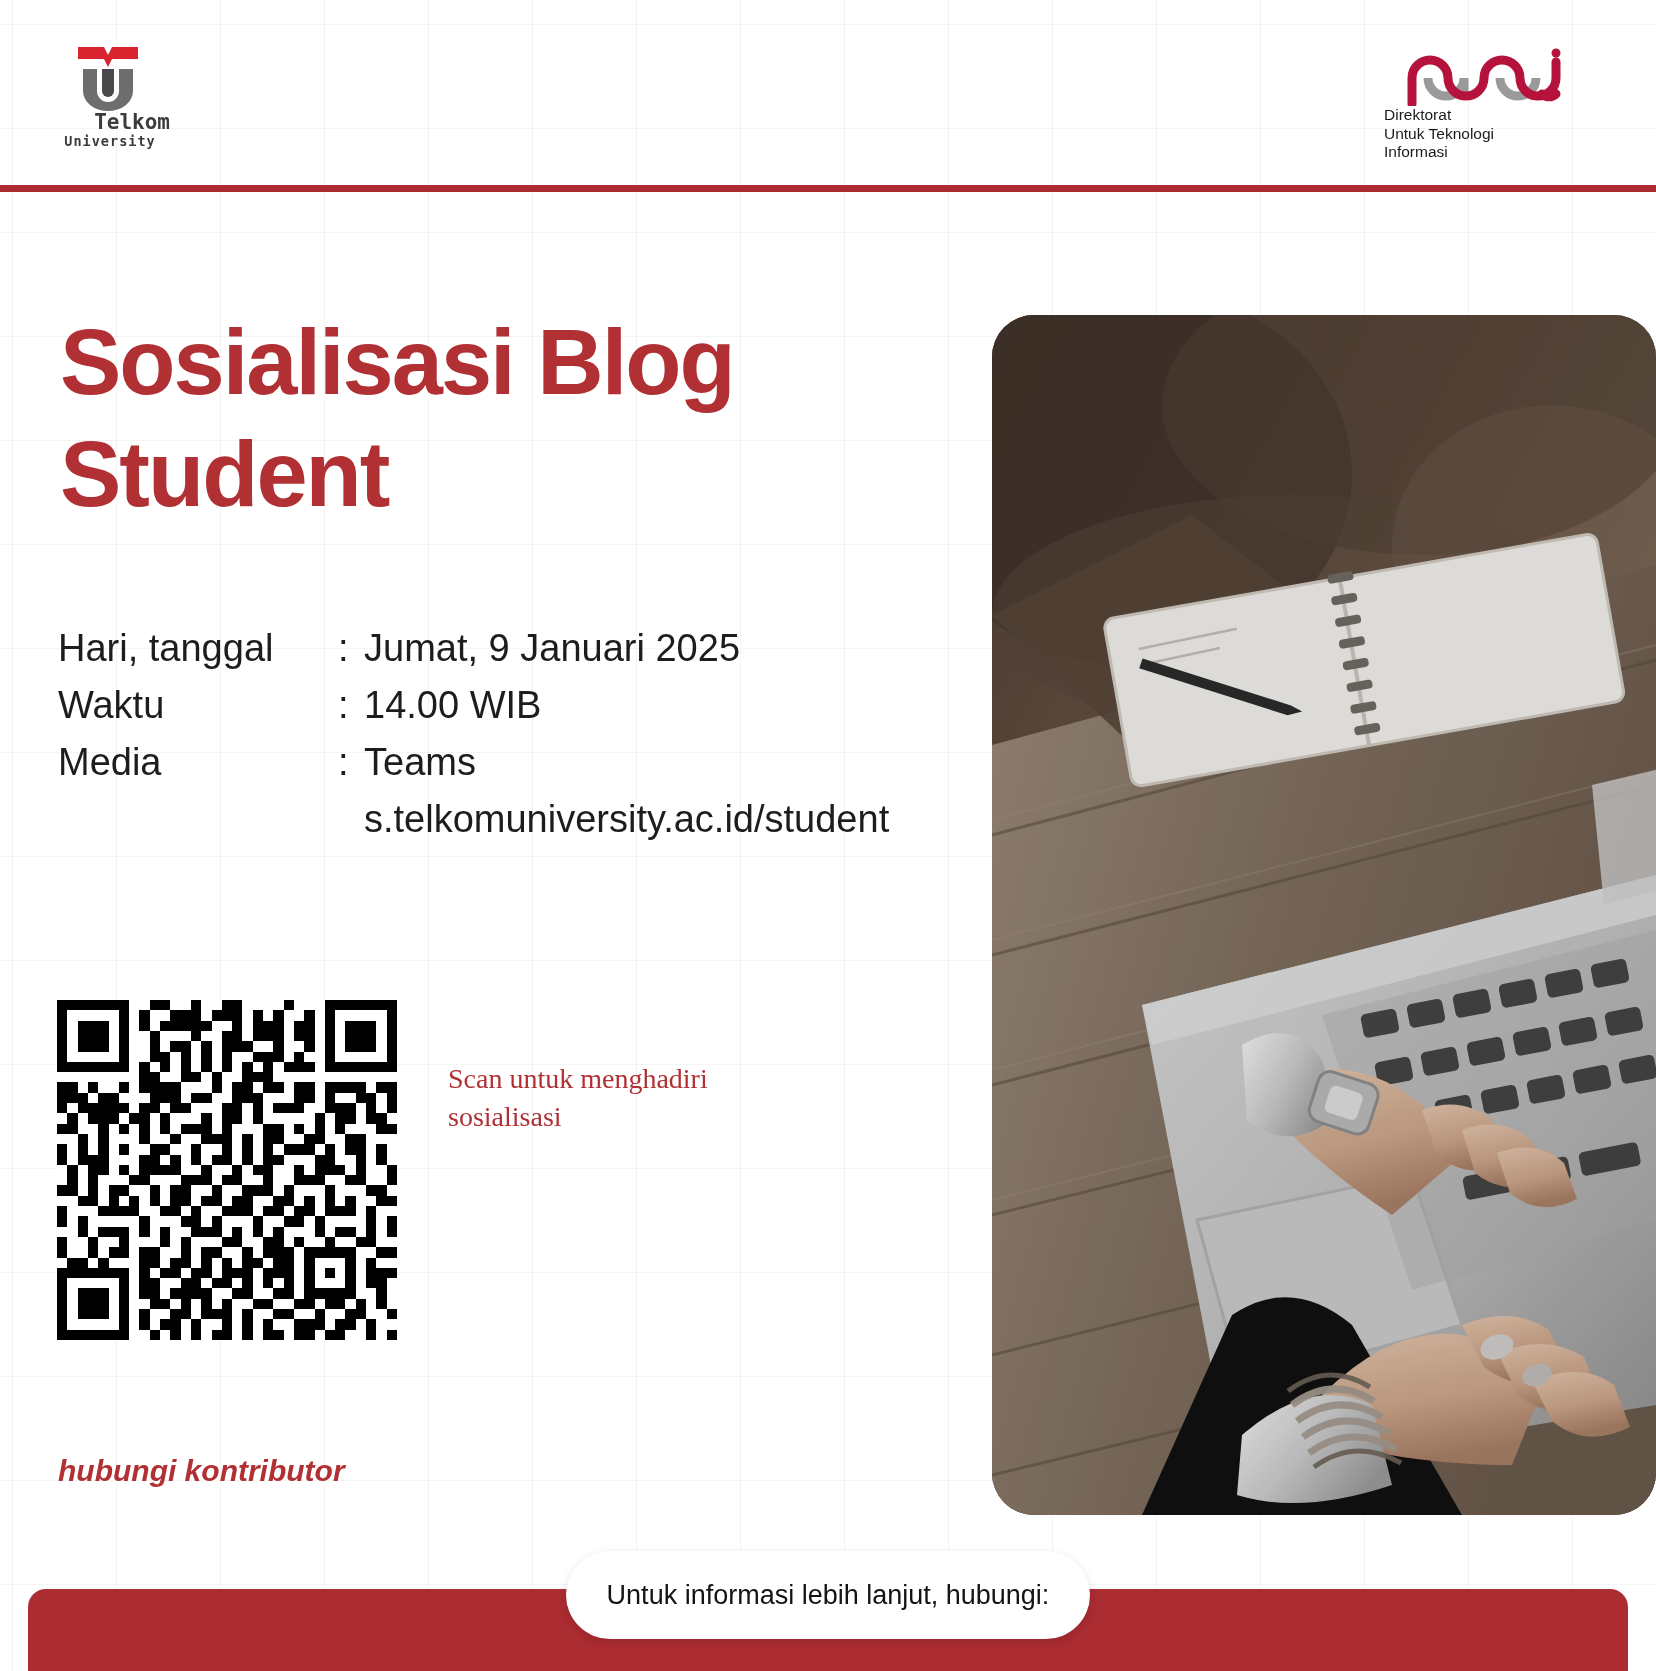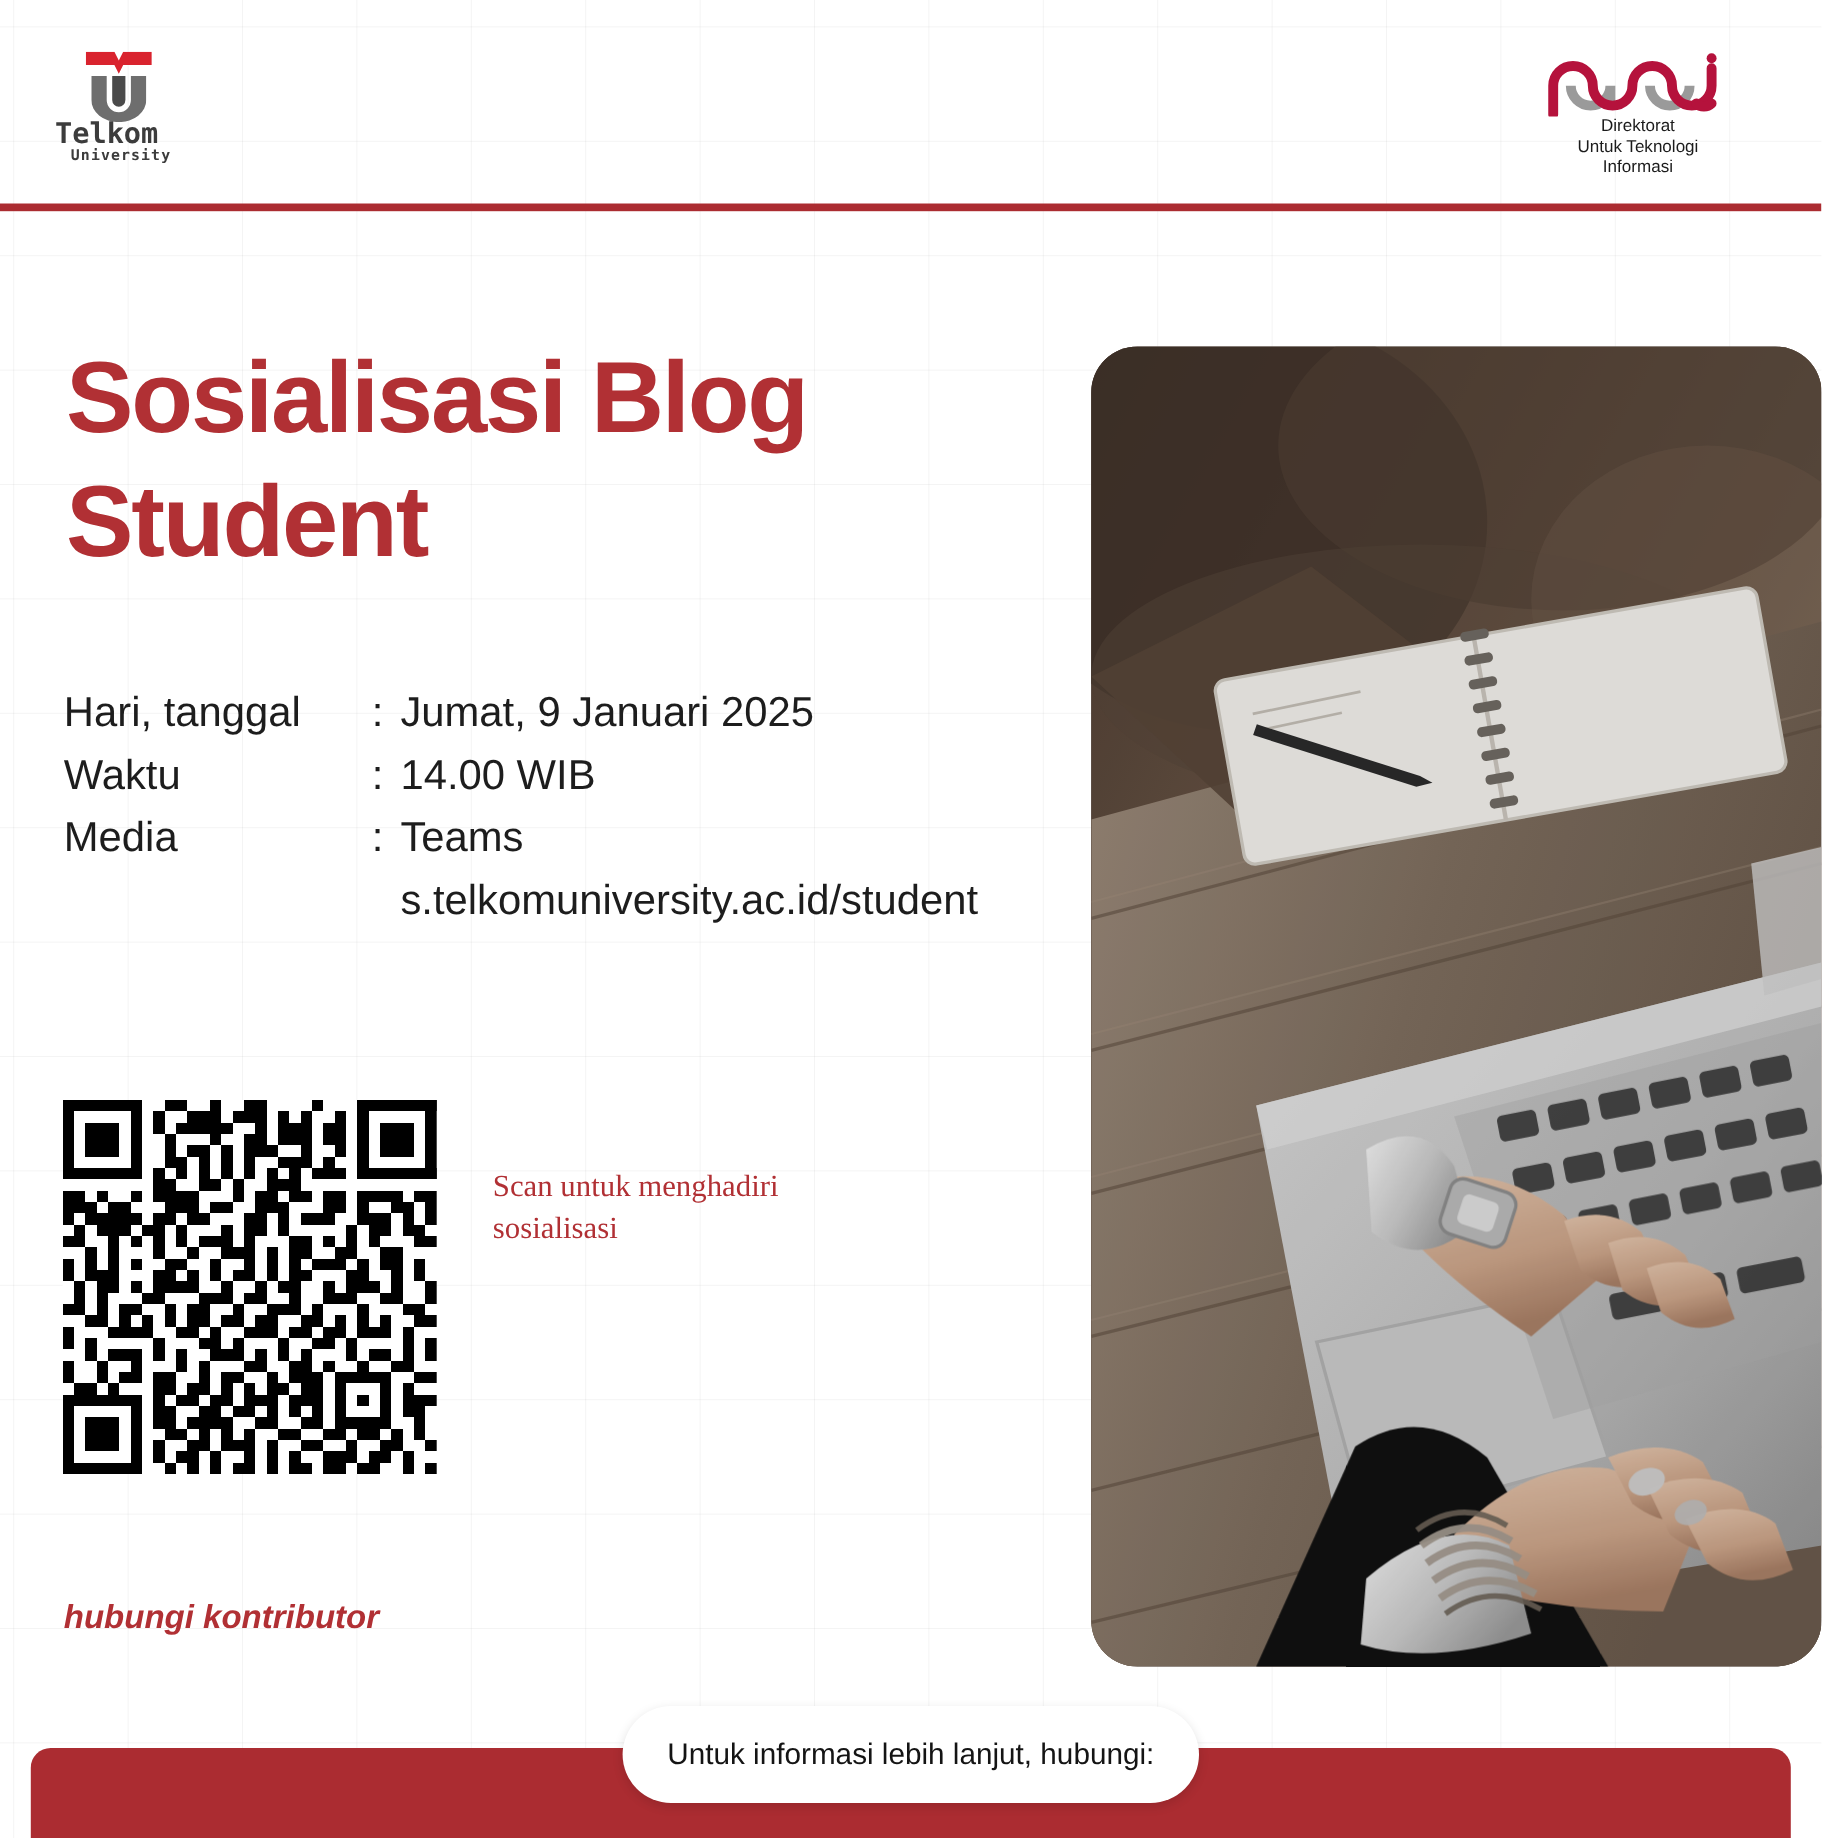--- a/index.html
+++ b/index.html
@@ -47,25 +47,25 @@
   }
   .tl-u {
     position: absolute;
     left: 33px; top: 24px;
     width: 50px; height: 42px;
   }
   .tl-word {
     position: absolute;
     left: 0; top: 66px;
     width: 120px;
-    text-align: left;
+    text-align: right;
     font-family: "DejaVu Sans Mono", monospace;
     font-weight: bold;
     color: #3c3c3c;
-    font-size: 26px;
+    font-size: 21px;
     letter-spacing: 0px;
     line-height: 22px;
   }
   .tl-word2 {
     position: absolute;
     left: 0; top: 88px;
     width: 120px;
     text-align: center;
     font-family: "DejaVu Sans Mono", monospace;
     font-weight: bold;
@@ -83,21 +83,20 @@
   }
   .puti-mark {
     position: absolute;
     left: 8px; top: 0;
     width: 200px; height: 58px;
   }
   .puti-sub {
     position: absolute;
     left: 0; top: 58px;
     width: 210px;
-    text-align: center;
     color: #1b1b1b;
     font-size: 15.5px;
     line-height: 18.5px;
     font-family: "Liberation Sans", sans-serif;
   }
 
   .header-rule {
     position: absolute;
     left: 0;
     top: 185px;

